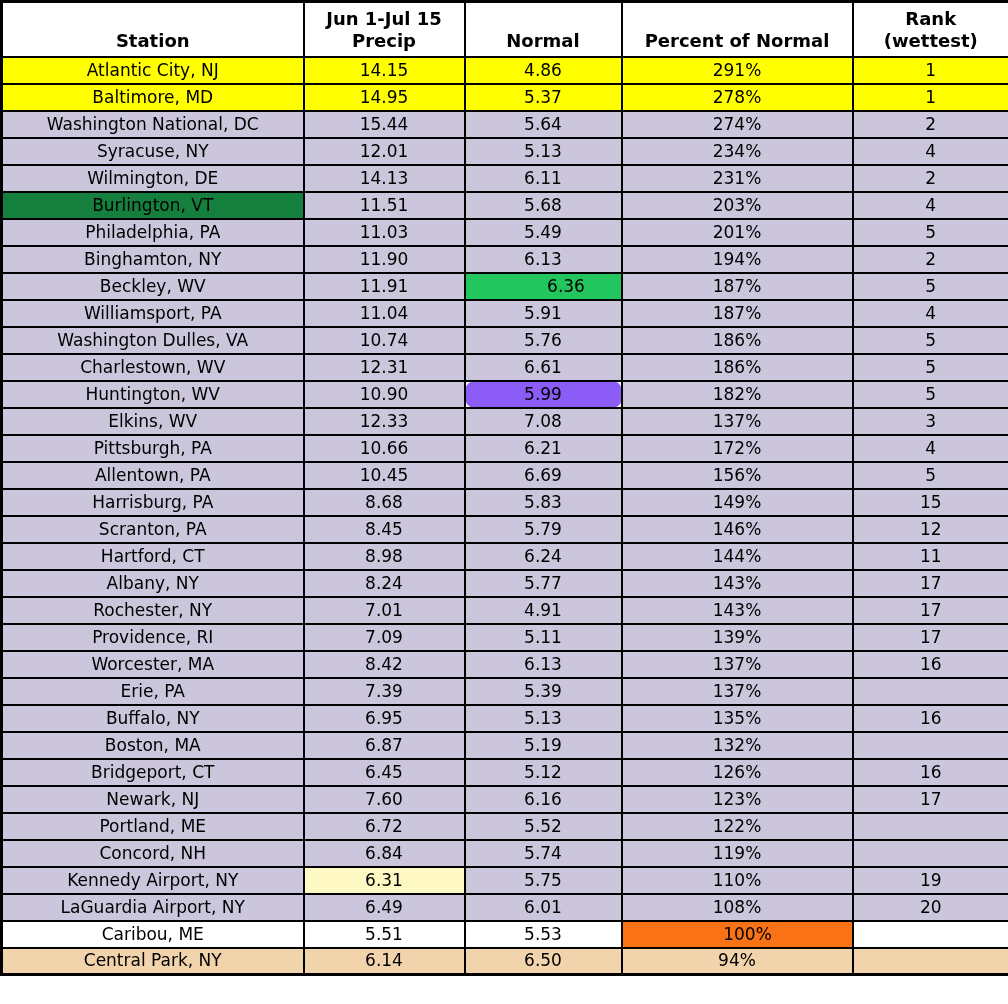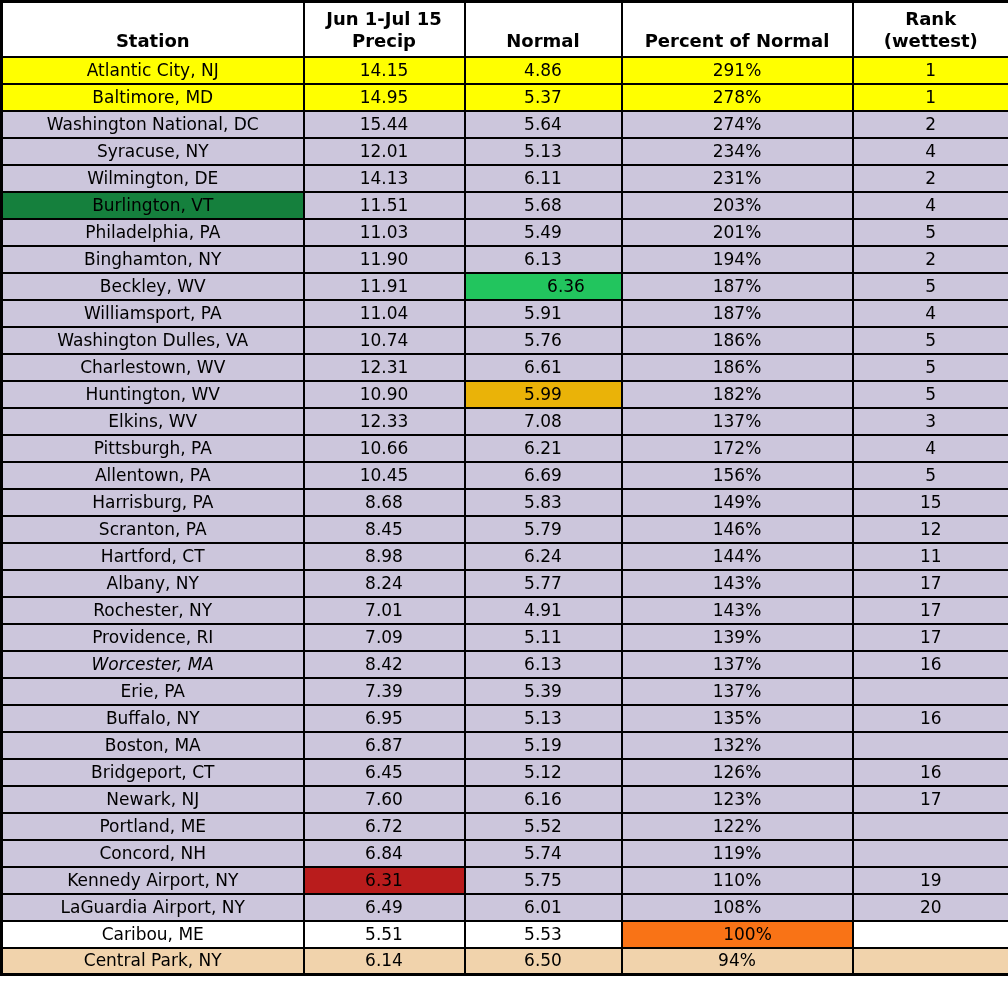--- a/index.html
+++ b/index.html
@@ -149,21 +149,21 @@
       <tr>
         <td style="background-color: rgb(204, 198, 220);">Charlestown, WV</td>
         <td style="background-color: rgb(204, 198, 220);">12.31</td>
         <td style="background-color: rgb(204, 198, 220);">6.61</td>
         <td style="background-color: rgb(204, 198, 220);">186%</td>
         <td style="background-color: rgb(204, 198, 220);">5</td>
       </tr>
       <tr>
         <td style="background-color: rgb(204, 198, 220);">Huntington, WV</td>
         <td style="background-color: rgb(204, 198, 220);">10.90</td>
-        <td style="background-color: #eab308;">5.99</td>
+        <td style="background-color: #8b5cf6; border-radius: 10px;">5.99</td>
         <td style="background-color: rgb(204, 198, 220);">182%</td>
         <td style="background-color: rgb(204, 198, 220);">5</td>
       </tr>
       <tr>
         <td style="background-color: rgb(204, 198, 220);">Elkins, WV</td>
         <td style="background-color: rgb(204, 198, 220);">12.33</td>
         <td style="background-color: rgb(204, 198, 220);">7.08</td>
         <td style="background-color: rgb(204, 198, 220);">137%</td>
         <td style="background-color: rgb(204, 198, 220);">3</td>
       </tr>
@@ -217,21 +217,21 @@
         <td style="background-color: rgb(204, 198, 220);">17</td>
       </tr>
       <tr>
         <td style="background-color: rgb(204, 198, 220);">Providence, RI</td>
         <td style="background-color: rgb(204, 198, 220);">7.09</td>
         <td style="background-color: rgb(204, 198, 220);">5.11</td>
         <td style="background-color: rgb(204, 198, 220);">139%</td>
         <td style="background-color: rgb(204, 198, 220);">17</td>
       </tr>
       <tr>
-        <td style="background-color: rgb(204, 198, 220); font-style: italic;">Worcester, MA</td>
+        <td style="background-color: rgb(204, 198, 220);">Worcester, MA</td>
         <td style="background-color: rgb(204, 198, 220);">8.42</td>
         <td style="background-color: rgb(204, 198, 220);">6.13</td>
         <td style="background-color: rgb(204, 198, 220);">137%</td>
         <td style="background-color: rgb(204, 198, 220);">16</td>
       </tr>
       <tr>
         <td style="background-color: rgb(204, 198, 220);">Erie, PA</td>
         <td style="background-color: rgb(204, 198, 220);">7.39</td>
         <td style="background-color: rgb(204, 198, 220);">5.39</td>
         <td style="background-color: rgb(204, 198, 220);">137%</td>
@@ -274,21 +274,21 @@
       </tr>
       <tr>
         <td style="background-color: rgb(204, 198, 220);">Concord, NH</td>
         <td style="background-color: rgb(204, 198, 220);">6.84</td>
         <td style="background-color: rgb(204, 198, 220);">5.74</td>
         <td style="background-color: rgb(204, 198, 220);">119%</td>
         <td style="background-color: rgb(204, 198, 220);"></td>
       </tr>
       <tr>
         <td style="background-color: rgb(204, 198, 220);">Kennedy Airport, NY</td>
-        <td style="background-color: #b91c1c;">6.31</td>
+        <td style="background-color: #fef9c3;">6.31</td>
         <td style="background-color: rgb(204, 198, 220);">5.75</td>
         <td style="background-color: rgb(204, 198, 220);">110%</td>
         <td style="background-color: rgb(204, 198, 220);">19</td>
       </tr>
       <tr>
         <td style="background-color: rgb(204, 198, 220);">LaGuardia Airport, NY</td>
         <td style="background-color: rgb(204, 198, 220);">6.49</td>
         <td style="background-color: rgb(204, 198, 220);">6.01</td>
         <td style="background-color: rgb(204, 198, 220);">108%</td>
         <td style="background-color: rgb(204, 198, 220);">20</td>

